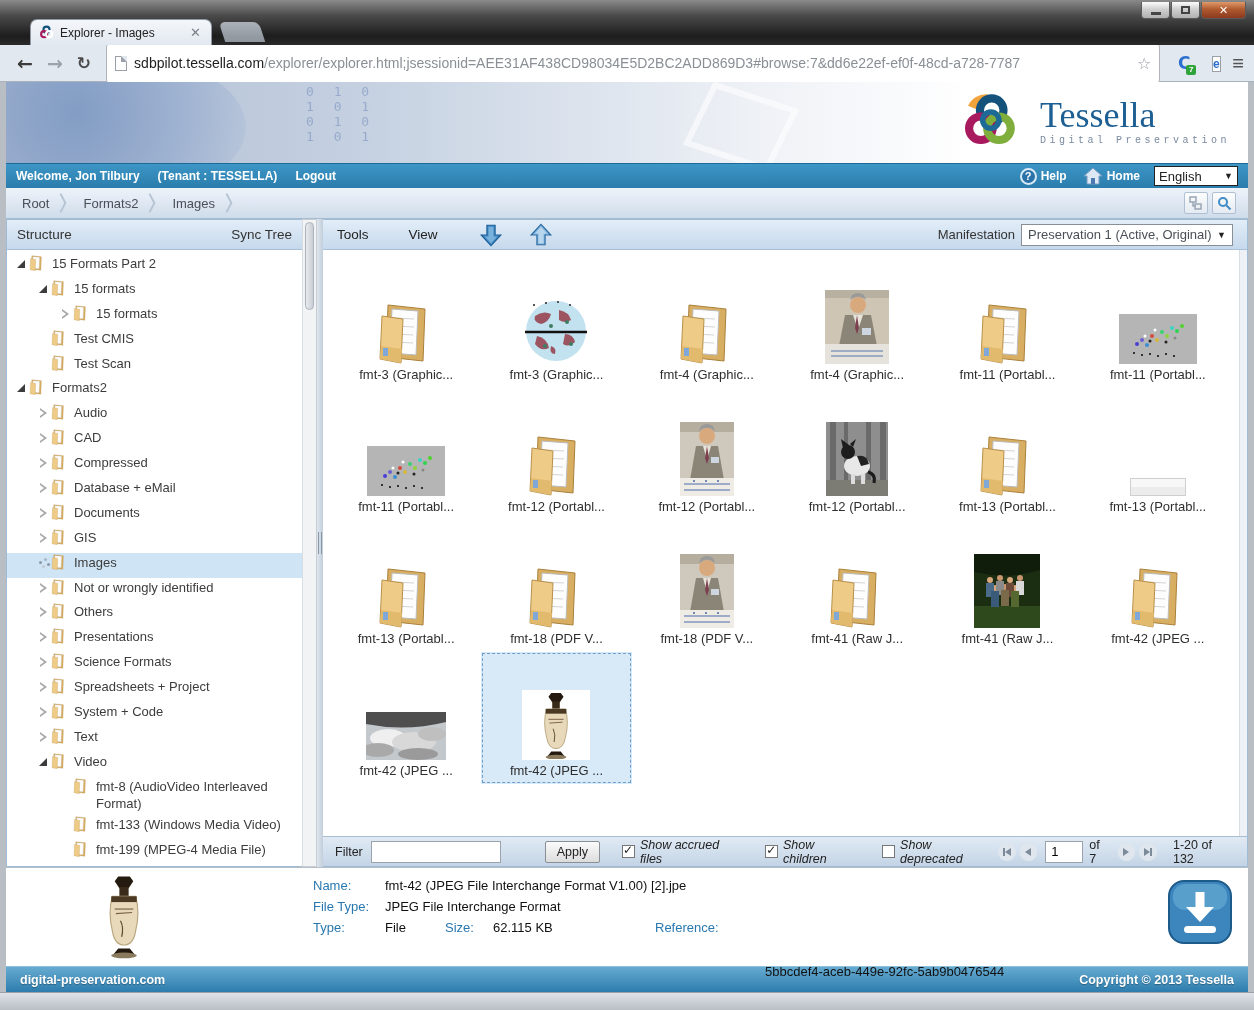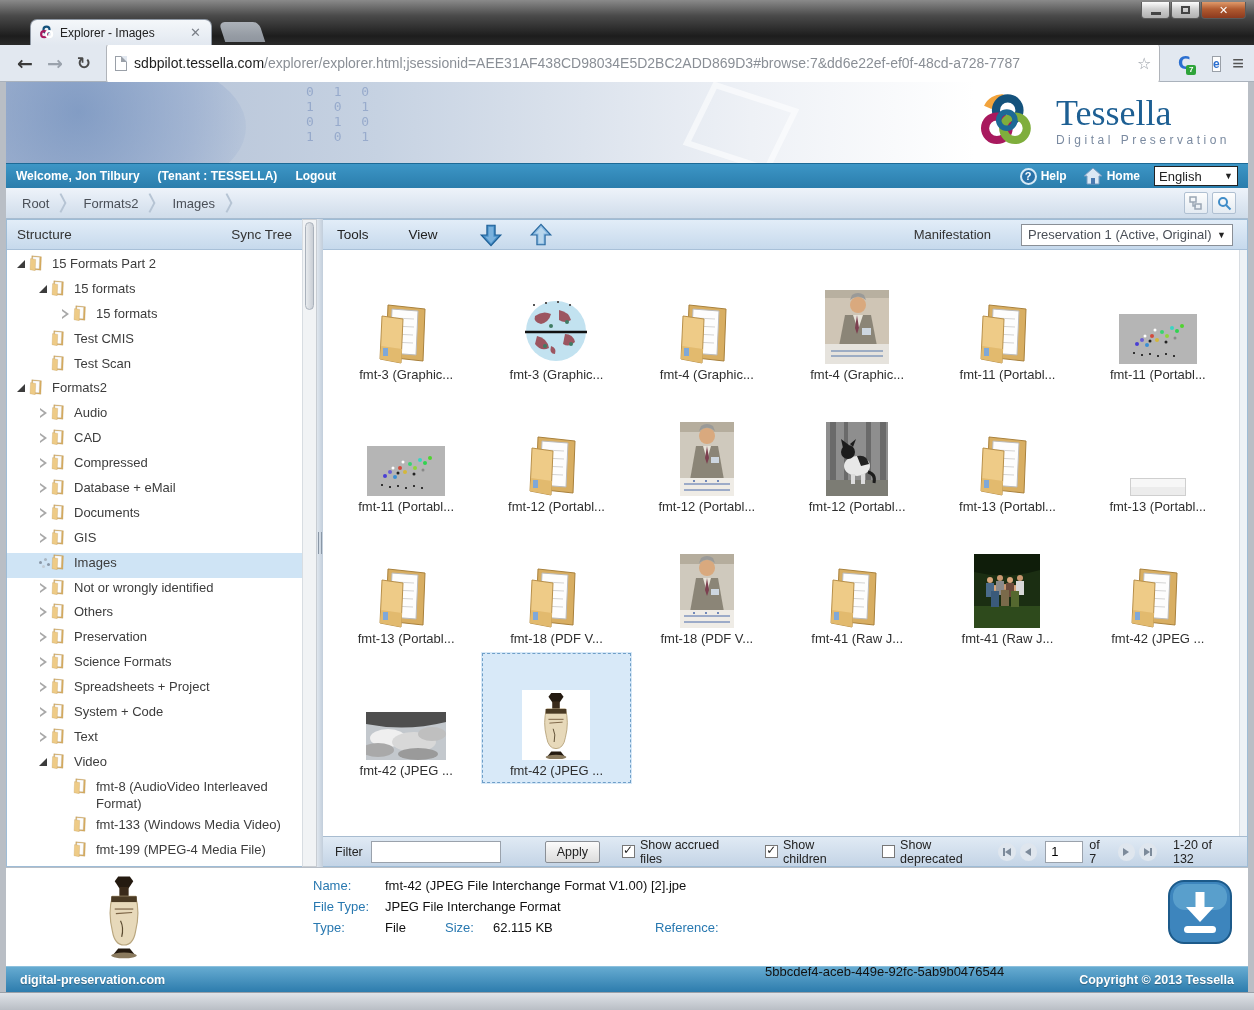--- a/index.html
+++ b/index.html
@@ -56,21 +56,21 @@
   .banner { position:relative; height:81px; background:linear-gradient(90deg,#aebcd2,#c6d2e2 30%,#eef1f6 60%,#ffffff 78%); overflow:hidden; }
   .banner-blob { position:absolute; left:-40px; top:-30px; width:280px; height:150px; border-radius:50%;
     background:radial-gradient(circle at 40% 40%, #5b7fb6, #8fa6cc 60%, rgba(175,188,210,0)); opacity:.55; }
   .banner-binary { position:absolute; left:300px; top:2px; color:#6c86b8; opacity:.5; font-size:13px;
     letter-spacing:6px; line-height:15px; white-space:pre; font-family:"DejaVu Sans Mono",monospace; }
   .banner-hex { position:absolute; left:690px; top:10px; width:90px; height:70px; border:6px solid rgba(255,255,255,.8);
     transform:rotate(18deg) skewX(-8deg); opacity:.7; }
   .logo { position:absolute; right:18px; top:10px; display:flex; align-items:center; }
   .logo-text { margin-left:22px; }
   .logo-title { font-family:"Liberation Serif","DejaVu Serif",serif; font-size:36px; color:#1d5f93; line-height:1; }
-  .logo-sub { font-size:12px; letter-spacing:3.5px; color:#7a8aa0; margin-top:2px; text-align:right; }
+  .logo-sub { font-size:10px; letter-spacing:3.5px; color:#7a8aa0; margin-top:2px; text-align:right;font-family:Liberation Mono, monospace; }
 
   
   .userbar { height:25px; background:linear-gradient(#3d96c6,#2a7dac); border-top:1px solid #1d6a96;
     display:flex; align-items:center; color:#fff; font-size:12px; font-weight:bold; padding:0 10px; }
   .userbar .spacer { flex:1; }
   .ub-item { margin-right:18px; white-space:nowrap; }
   .help-circ { display:inline-flex; width:17px; height:17px; border-radius:50%; background:#2a72a8;
     border:2px solid #d8eaf6; color:#fff; align-items:center; justify-content:center; font-size:11px; margin-right:4px; vertical-align:-4px;}
   .iconlabel { display:flex; align-items:center; margin-left:16px; }
   .iconlabel svg { margin-right:4px; }
@@ -118,21 +118,21 @@
   .side-thumb { position:absolute; top:2px; left:2px; right:2px; height:88px; border-radius:6px;
     background:linear-gradient(90deg,#e8ebee,#c9ced5); border:1px solid #aab2bc; }
   .splitter { width:6px; background:linear-gradient(90deg,#dfe6ee,#c2cedb); position:relative; }
   .splitter .grip { position:absolute; top:50%; left:1px; width:4px; height:22px; margin-top:-11px;
     border-left:1px solid #8a97a6; border-right:1px solid #8a97a6; }
   .content { flex:1; display:flex; flex-direction:column; border:1px solid #9ebcd6; border-left:none; background:#fff; }
   .content-toolbar { height:30px; background:linear-gradient(#e2edf8,#c6d9ec); border-bottom:1px solid #a8c0d8;
     display:flex; align-items:center; padding:0 14px; font-size:13.5px; color:#222; }
   .menu-item { margin-right:40px; }
   .tb-arrow { margin-right:24px; display:flex; align-items:center; }
-  .manif { margin-left:auto; display:flex; align-items:center; font-size:13px; color:#333;gap:24px; }
+  .manif { margin-left:auto; display:flex; align-items:center; font-size:13px; color:#333; }
   .manif-select { width:212px; height:22px; border:1px solid #8a8f96; background:#fff; margin-left:6px;
     font-size:13px; color:#4a4f57; display:flex; align-items:center; padding:0 6px; }
   .manif-select .spacer{flex:1;}
   .sel-arrow { font-size:9px; color:#222; }
 
   
   .grid-wrap { flex:1; position:relative; overflow:hidden; background:#fff; }
   .grid { display:grid; grid-template-columns:repeat(6,1fr); grid-auto-rows:132px; padding:6px 14px 0 8px; }
   .cell { display:flex; flex-direction:column; align-items:center; justify-content:flex-end; padding-bottom:6px; }
   .cell .thumb { display:flex; align-items:flex-end; justify-content:center; }
@@ -144,21 +144,21 @@
   
   .filterbar { height:30px; background:linear-gradient(#e0eaf4,#c4d4e6); border-top:1px solid #a8bcd0;
     display:flex; align-items:center; padding:0 12px; font-size:12.5px; color:#222; }
   .filter-input { width:130px; height:22px; border:1px solid #9aa2ac; background:#fff; margin-left:8px; font-size:13px; padding:0 4px;}
   .apply-btn { margin-left:44px; height:22px; padding:0 11px; font-size:12.5px; color:#222;
     background:linear-gradient(#fbfbfb,#dcdcdc); border:1px solid #8a8f96; border-radius:2px; }
   .cb { display:flex; align-items:center; margin-left:22px; }
   .cb .box { width:13px; height:13px; background:#fff; border:1px solid #777; position:relative; }
   .cb.checked .box::after { content:"✓"; position:absolute; left:0px; top:-3px; font-size:12px; font-weight:bold; color:#222;
     font-family:"DejaVu Sans",sans-serif; }
-  .cb .cbl { margin-left:5px; }
+  .cb .cbl { margin-left:5px;font-style:italic; }
   .pager { margin-left:auto; display:flex; align-items:center; }
   .pg { width:18px; height:18px; border-radius:50%; background:#dfe6ee; display:inline-flex; align-items:center;
     justify-content:center; margin:0 2px; }
   .pg i { display:block; width:0; height:0; border-top:4px solid transparent; border-bottom:4px solid transparent; }
   .pg.left i { border-right:6px solid #7c8a9a; }
   .pg.right i { border-left:6px solid #7c8a9a; }
   .pg .bar { width:2px; height:8px; background:#7c8a9a; }
   .page-input { width:38px; height:22px; border:1px solid #9aa2ac; background:#fff; font-size:13px; padding:0 5px; margin:0 6px; }
   .of-label { margin-right:6px; }
   .range-label { margin-left:14px; }
@@ -487,21 +487,21 @@
 
             <div class="tree-row state-collapsed" style="--depth: 1;">
               <span class="twisty"></span>
               <span class="tfolder">
                 <svg width="16" height="16" viewBox="0 0 60 62">
                   <polygon points="10,3 47,7 45,59 8,55" fill="#d8ae62" stroke="#a9813c"></polygon>
                   <polygon points="14,7 40,9 38,53 12,51" fill="#fdfdfd" stroke="#bbb"></polygon>
                   <polygon points="5,14 25,17 23,61 3,57" fill="#eecb87" stroke="#b8904a"></polygon>
                 </svg>
               </span>
-              <span class="tlabel">Preservation</span>
+              <span class="tlabel">Presentations</span>
             </div>
 
             <div class="tree-row state-collapsed" style="--depth: 1;">
               <span class="twisty"></span>
               <span class="tfolder">
                 <svg width="16" height="16" viewBox="0 0 60 62">
                   <polygon points="10,3 47,7 45,59 8,55" fill="#d8ae62" stroke="#a9813c"></polygon>
                   <polygon points="14,7 40,9 38,53 12,51" fill="#fdfdfd" stroke="#bbb"></polygon>
                   <polygon points="5,14 25,17 23,61 3,57" fill="#eecb87" stroke="#b8904a"></polygon>
                 </svg>

